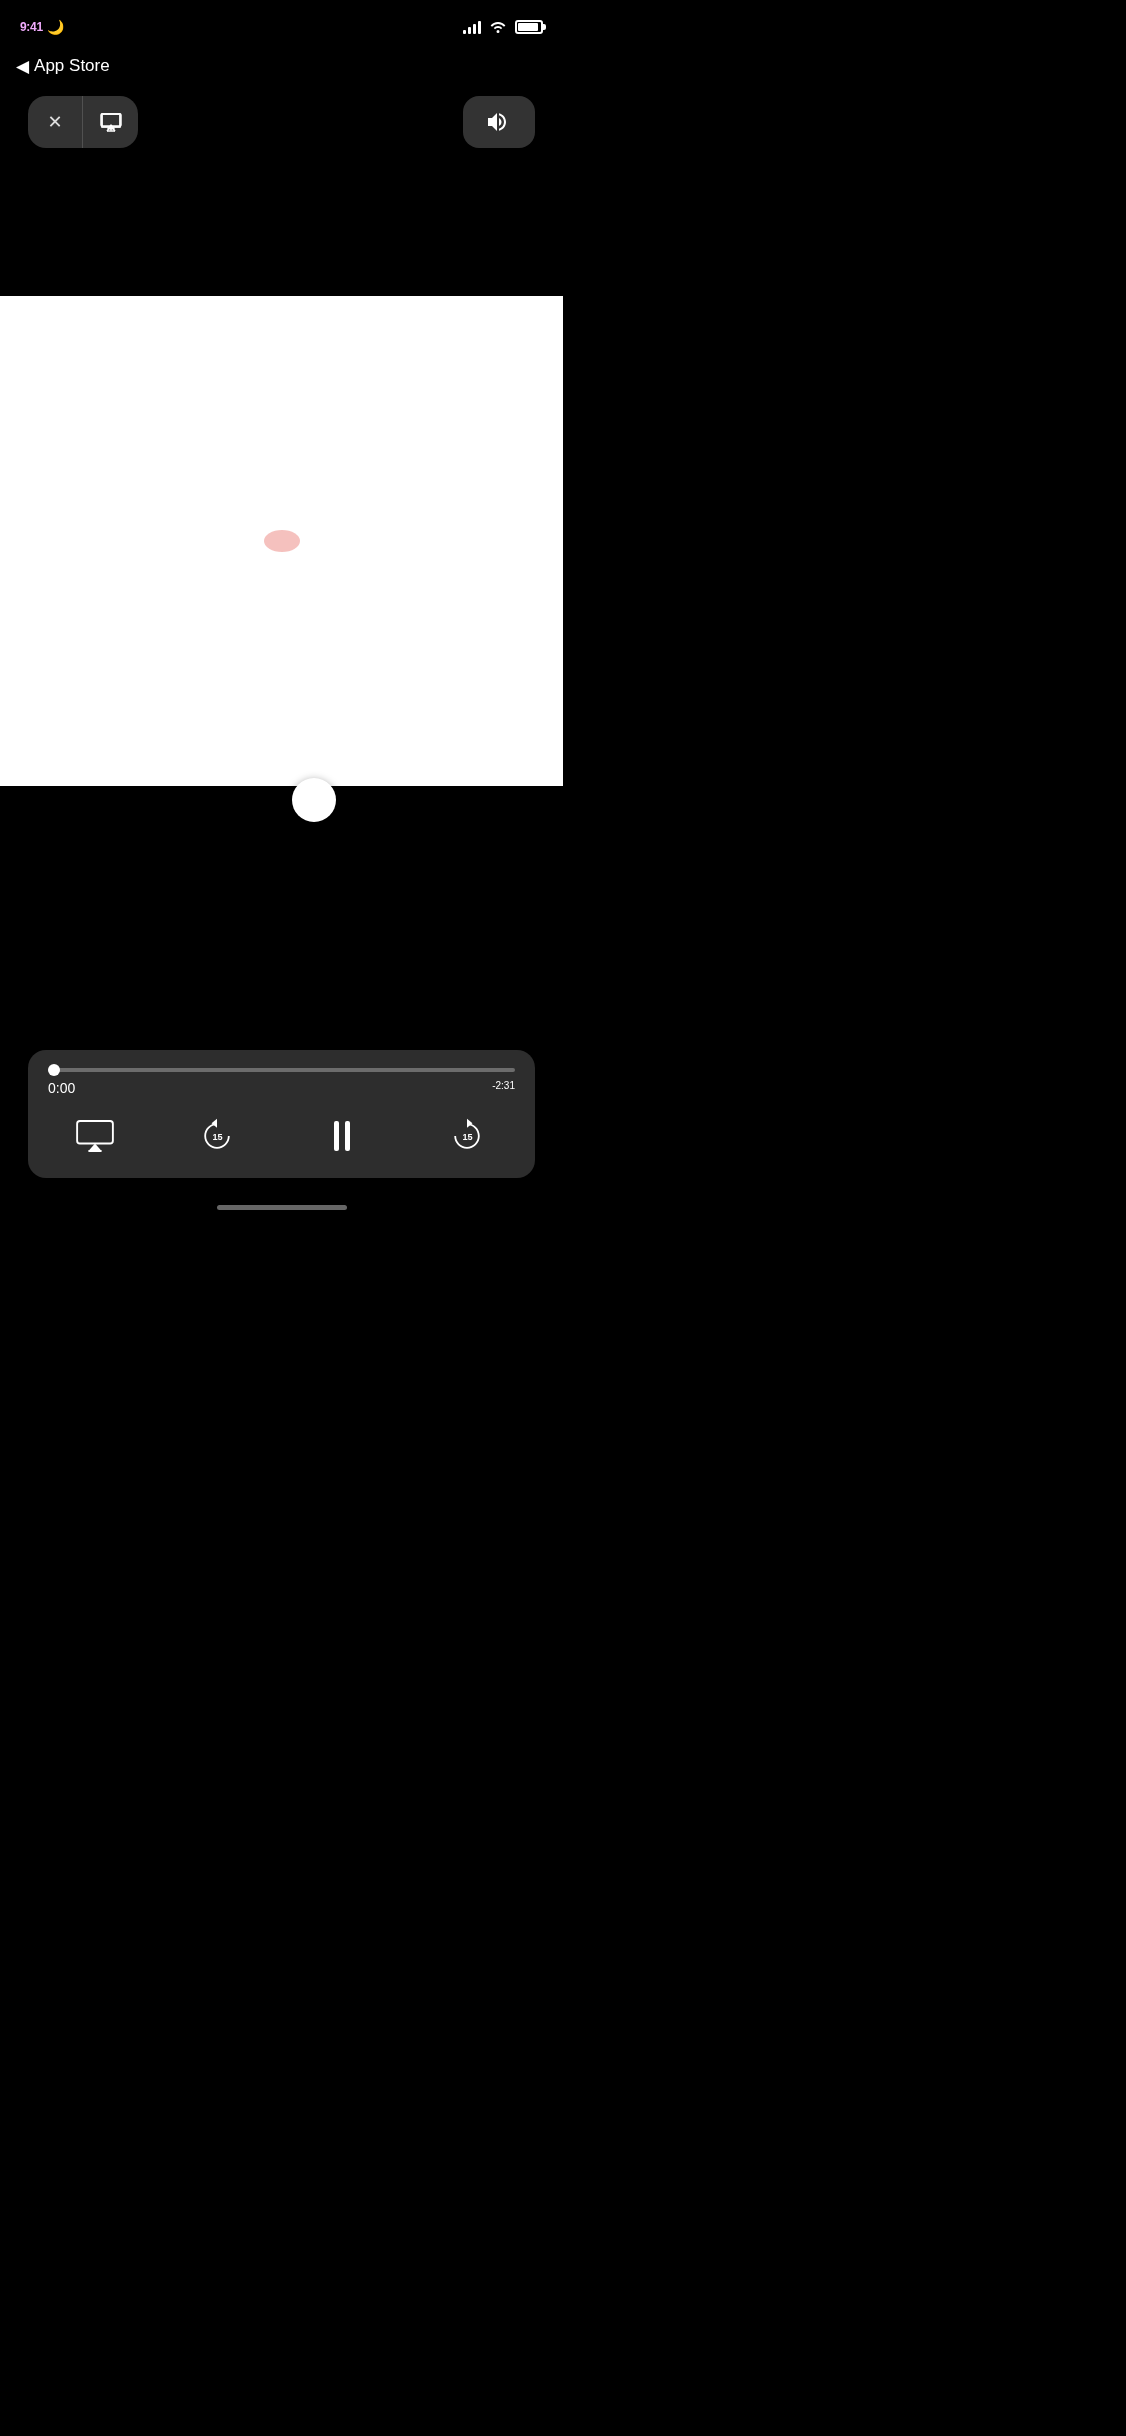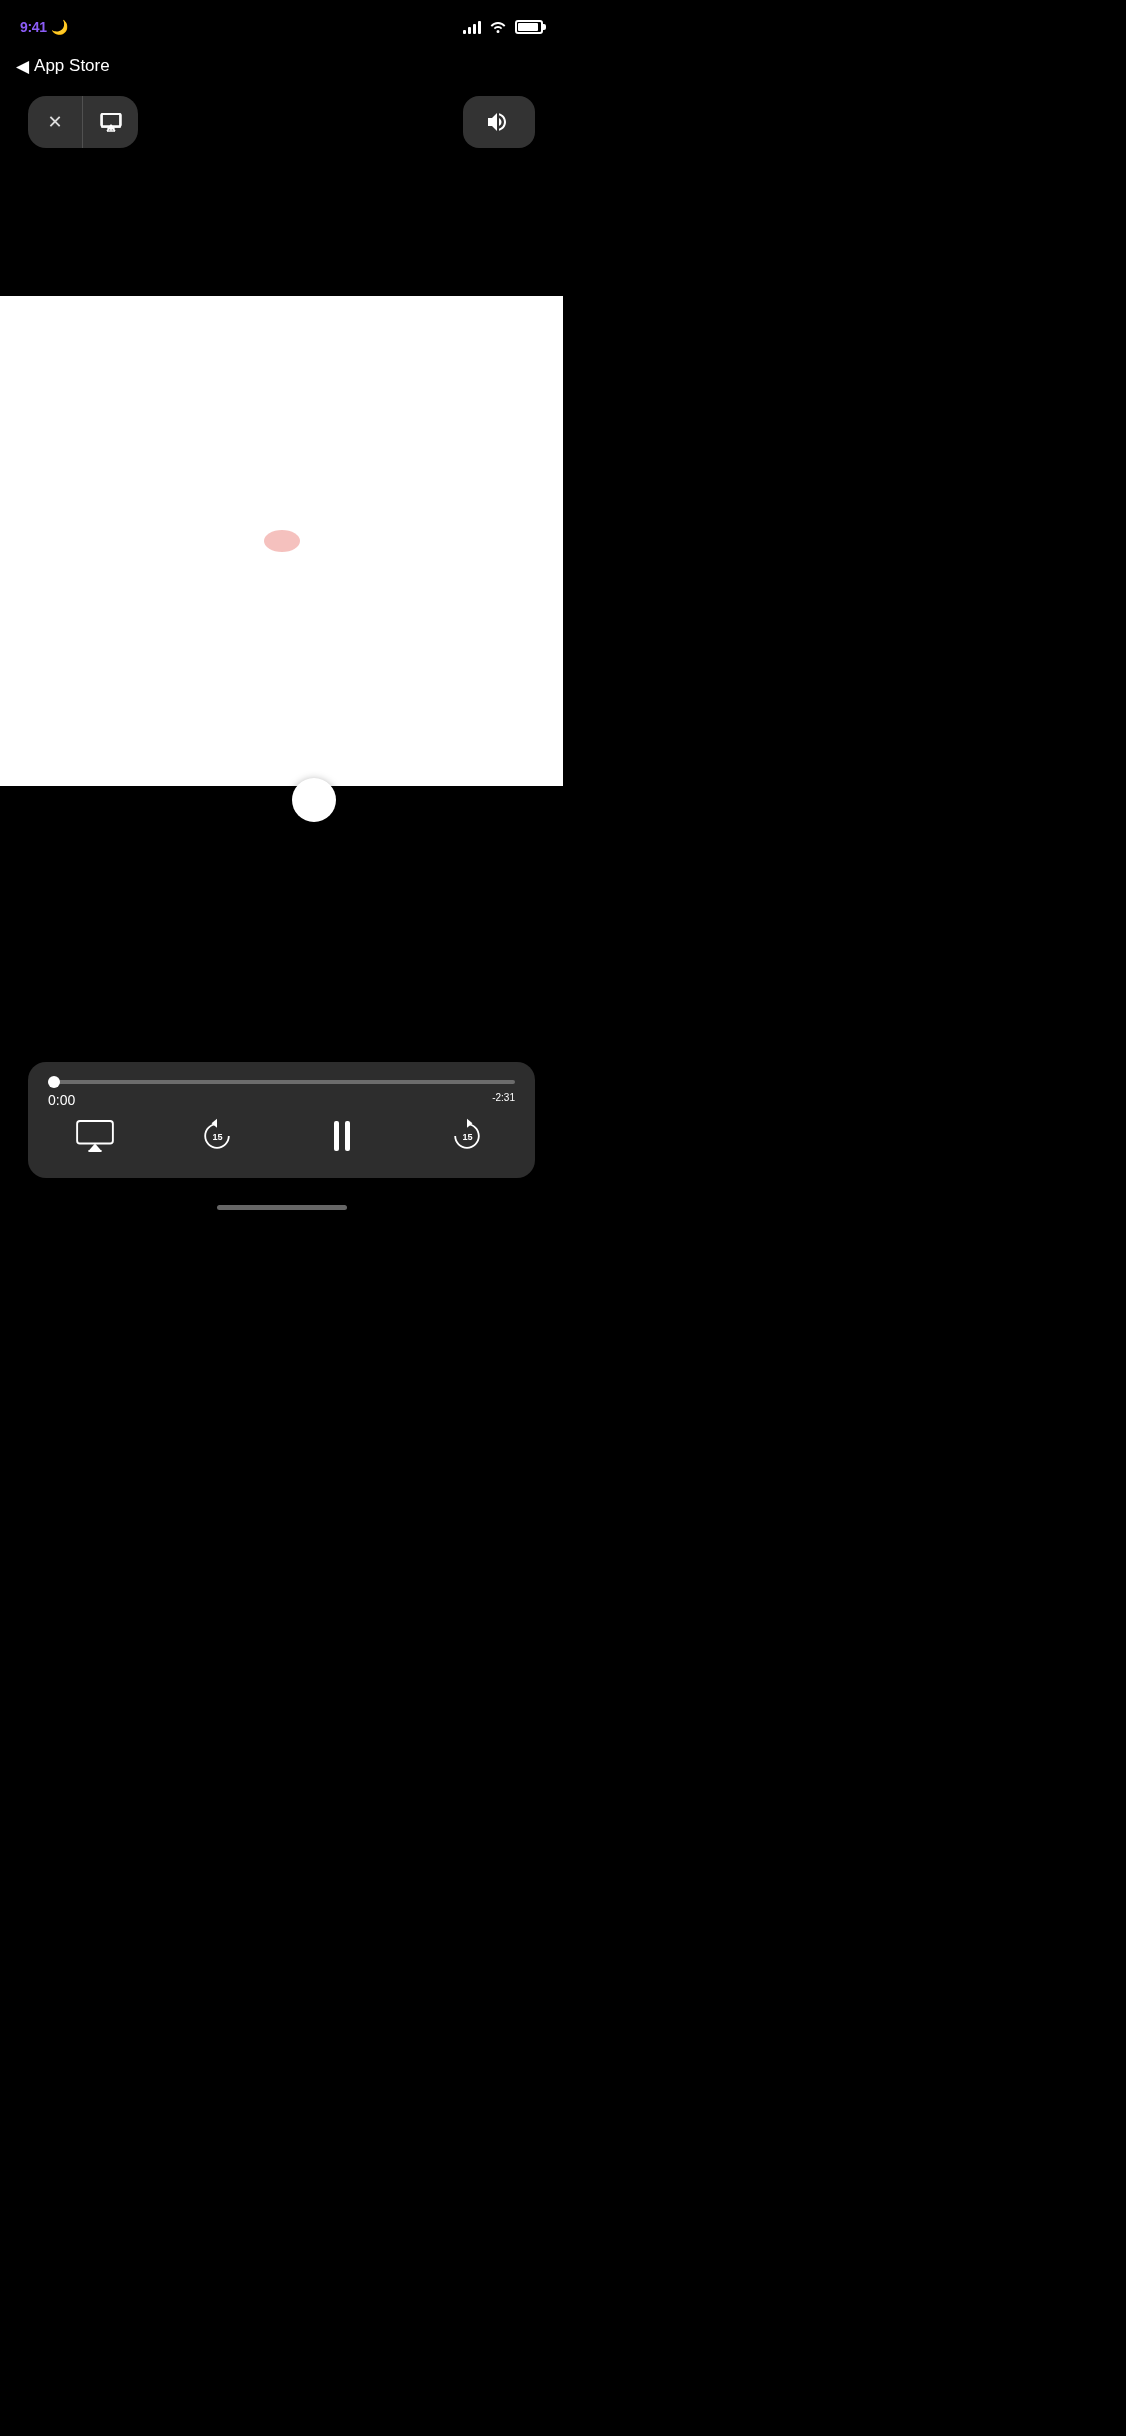--- a/index.html
+++ b/index.html
@@ -28,22 +28,22 @@
       z-index: 100;
     }
 
     .status-left {
       display: flex;
       align-items: center;
       gap: 5px;
     }
 
     .status-time {
-      color: #8b5cf6;
-      font-size: 14px;
+      color: #f0abfc;
+      font-size: 12px;
       font-weight: 600;
       letter-spacing: -0.3px;
     }
 
     .moon-icon {
       color: #fff;
       font-size: 14px;
     }
 
     .status-right {
@@ -272,21 +272,21 @@
     .progress-fill {
       height: 100%;
       background: #fff;
       border-radius: 2px;
       width: 0%;
     }
 
     .time-row {
       display: flex;
       justify-content: space-between;
-      margin-bottom: 6px;
+      margin-bottom: 18px;
     }
 
     .time-current {
       color: #fff;
       font-size: 14px;
       font-weight: 400;
     }
 
     .time-remaining {
       color: #fff;

